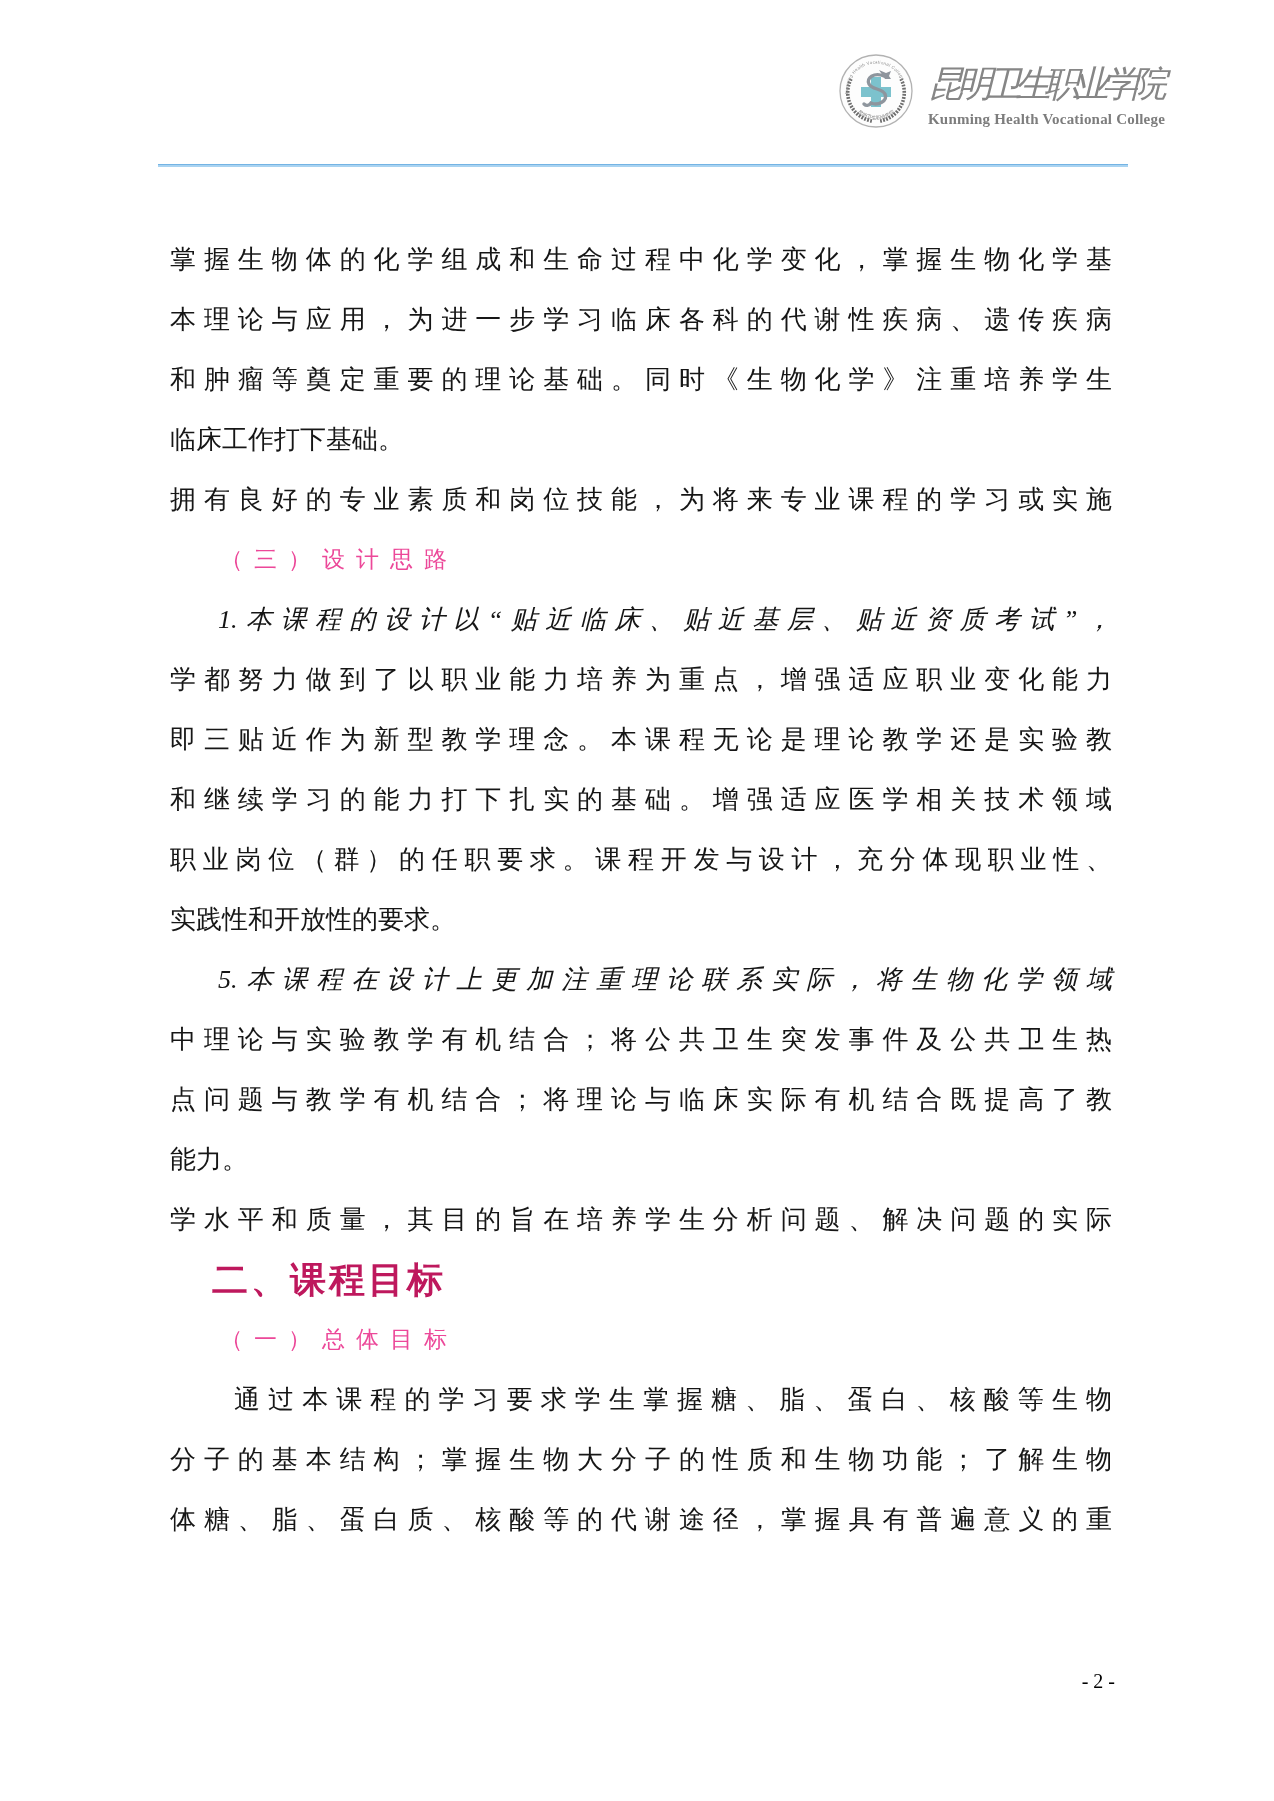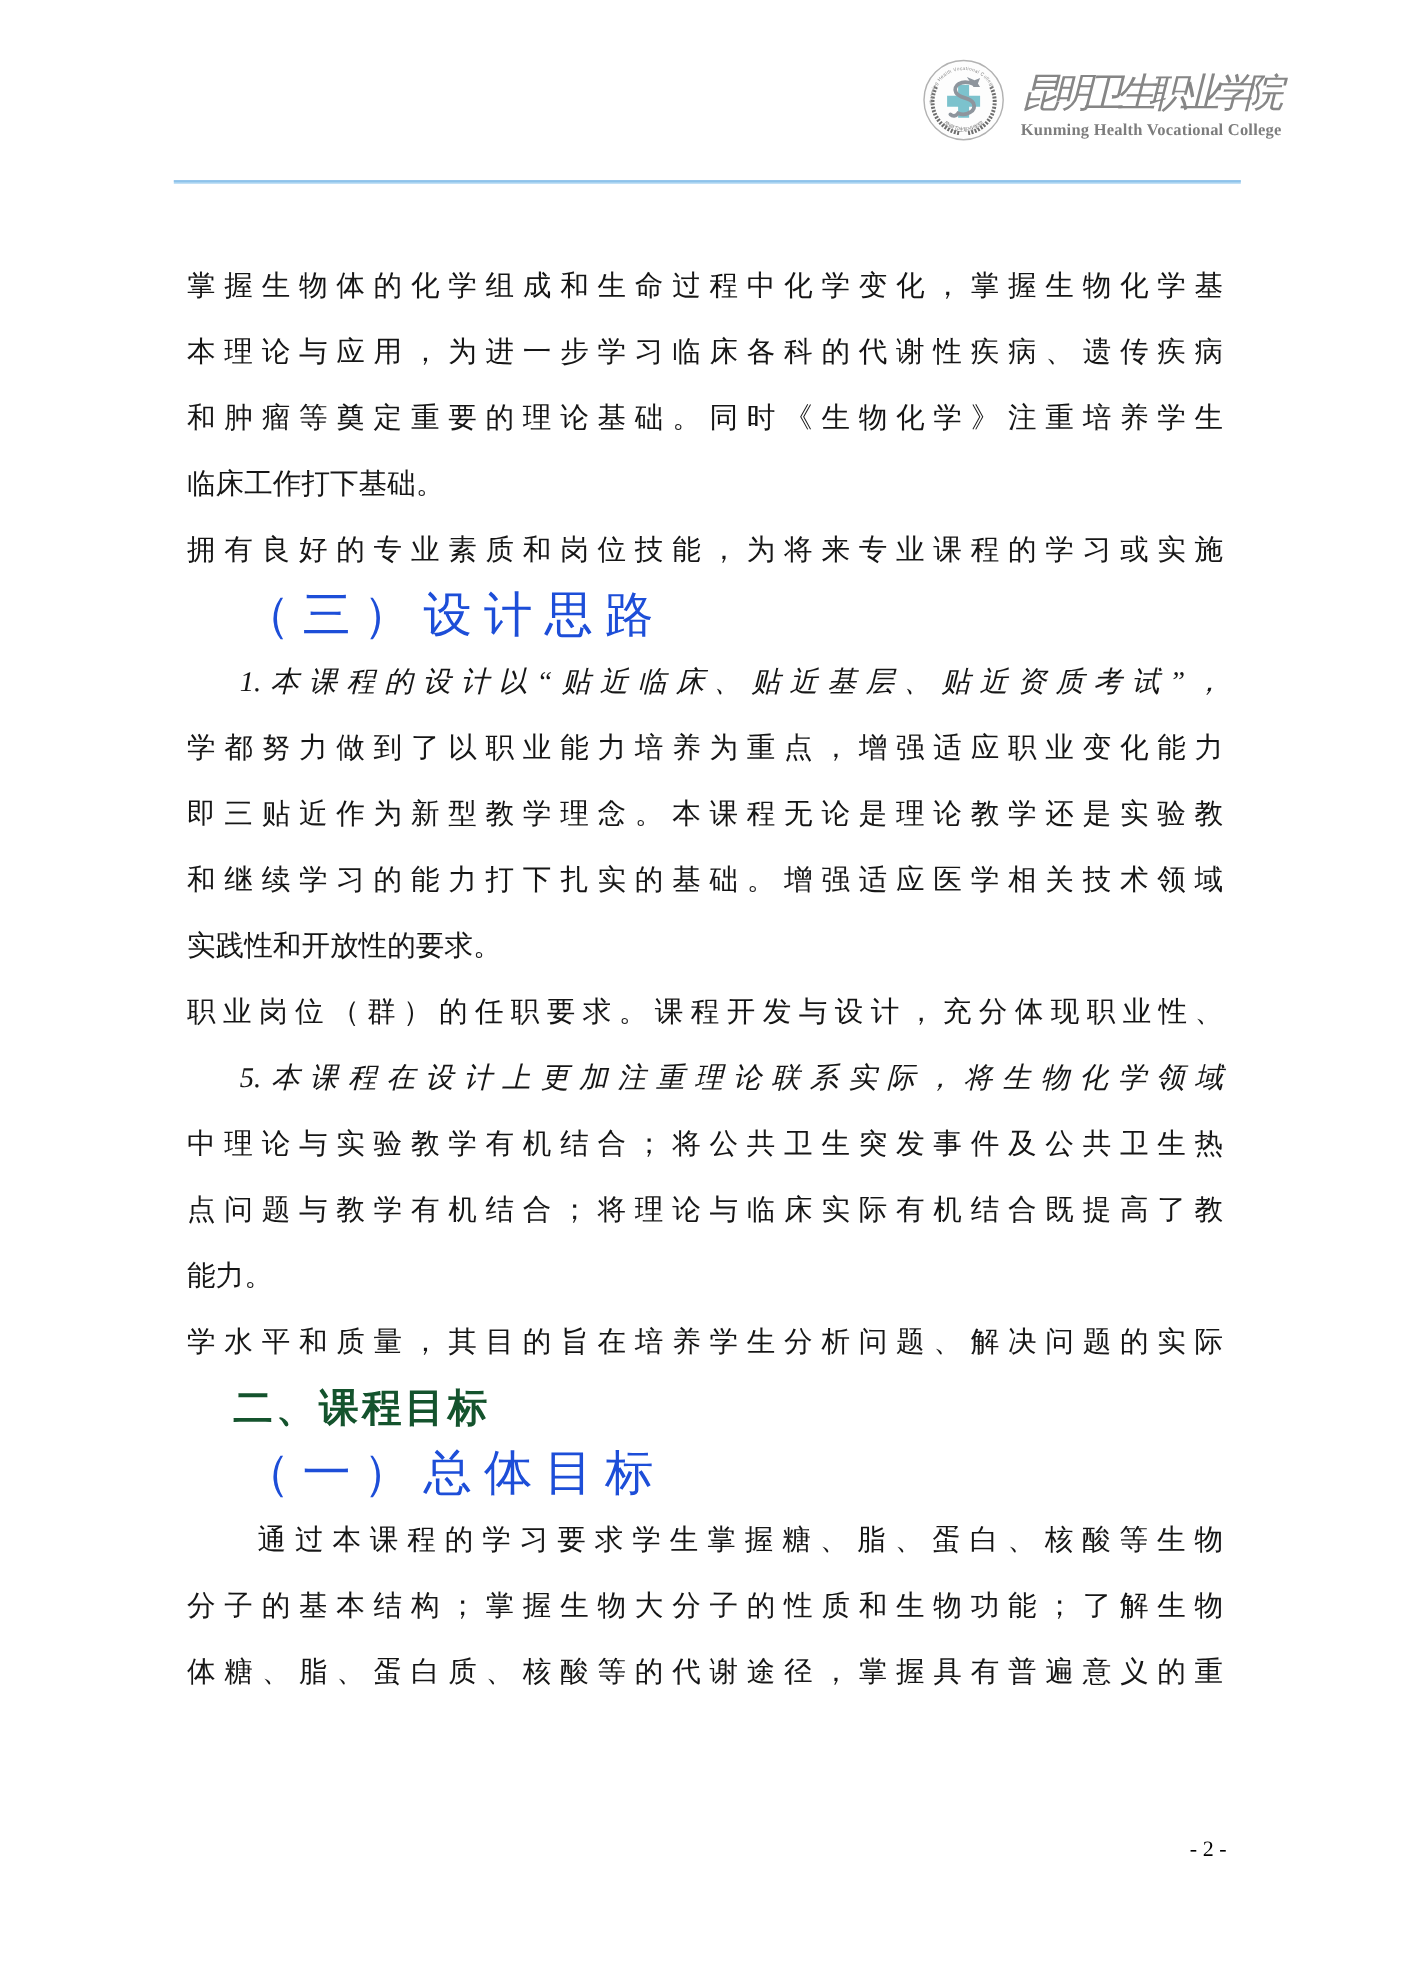--- a/index.html
+++ b/index.html
@@ -35,26 +35,26 @@
   #doc-body p{margin:0;padding:0;}
   .line{
     height:60px;line-height:60px;font-size:26px;
     text-align:justify;text-align-last:justify;
     white-space:nowrap;
   }
   .line.end{text-align-last:left;}
   .ind15{text-indent:48px;font-style:italic;}
   .ind2{text-indent:64px;}
   .h-kai{
-    height:60px;line-height:60px;font-size:44px;
-    letter-spacing:11px;text-indent:50px;color:#1d4ed8;
+    height:60px;line-height:60px;font-size:23px;
+    letter-spacing:11px;text-indent:50px;color:#ec4899;
   }
   .h-bold{
     height:60px;line-height:60px;font-size:36px;font-weight:700;
-    letter-spacing:3px;text-indent:42px;color:#14532d;
+    letter-spacing:3px;text-indent:42px;color:#be185d;
     font-family:"Liberation Sans","DejaVu Sans",sans-serif;
   }
   
   #page-num{
     position:absolute;top:1668px;right:159px;
     font-size:20px;line-height:26px;color:#000;
     font-family:"Liberation Serif","DejaVu Serif",serif;
   }
 </style>
 </head>
@@ -102,22 +102,22 @@
     <p></p>
 
     <h3 class="h-kai" style="margin:0;font-weight:normal;">（三）设计思路</h3>
 
     <p>
       </p>
       <div class="line ind15">1.本课程的设计以“贴近临床、贴近基层、贴近资质考试”，</div>
       <div class="line">学都努力做到了以职业能力培养为重点，增强适应职业变化能力</div>
       <div class="line">即三贴近作为新型教学理念。本课程无论是理论教学还是实验教</div>
       <div class="line">和继续学习的能力打下扎实的基础。增强适应医学相关技术领域</div>
+      <div class="line">职业岗位（群）的任职要求。课程开发与设计，充分体现职业性、</div>
       <div class="line end">实践性和开放性的要求。</div>
-      <div class="line">职业岗位（群）的任职要求。课程开发与设计，充分体现职业性、</div>
     <p></p>
 
     <p>
       </p>
       <div class="line ind15">5.本课程在设计上更加注重理论联系实际，将生物化学领域</div>
       <div class="line">中理论与实验教学有机结合；将公共卫生突发事件及公共卫生热</div>
       <div class="line">点问题与教学有机结合；将理论与临床实际有机结合既提高了教</div>
       <div class="line end">能力。</div>
       <div class="line">学水平和质量，其目的旨在培养学生分析问题、解决问题的实际</div>
     <p></p>

